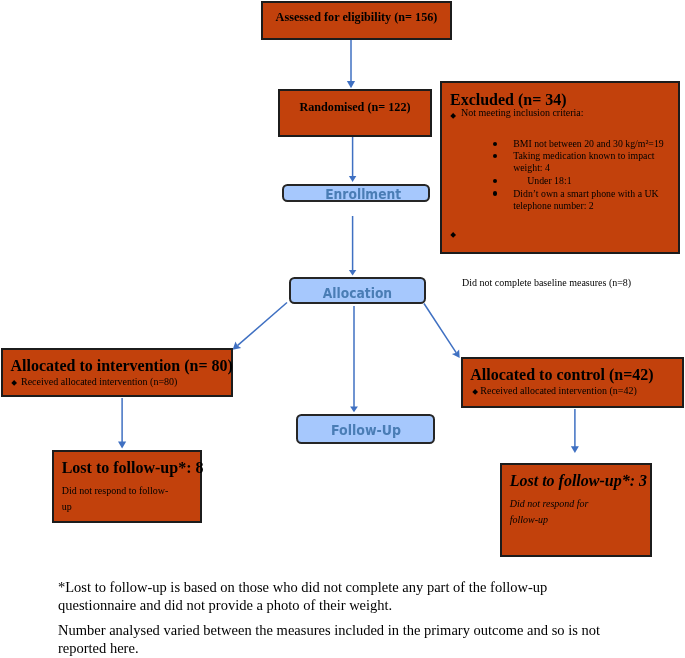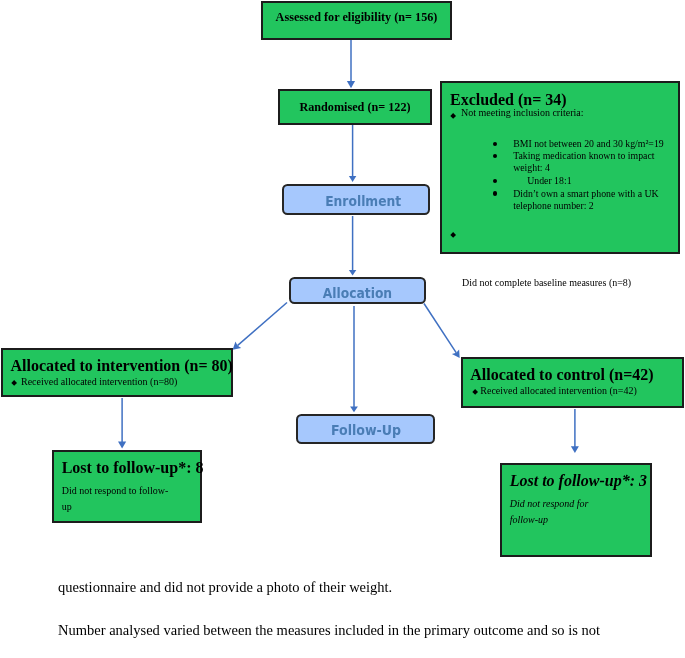--- a/index.html
+++ b/index.html
@@ -3,21 +3,21 @@
 <meta charset="utf-8">
 <title>CONSORT Flow Diagram</title>
 <style>
   html,body{margin:0;padding:0;}
   body{width:685px;height:658px;background:#ffffff;color:#000;overflow:hidden;
        font-family:"Liberation Serif",serif;
        -webkit-font-smoothing:antialiased;}
   #stage{position:relative;width:685px;height:658px;transform:translateZ(0);}
   svg.edges{position:absolute;left:0;top:0;width:685px;height:658px;}
 
-  .box{position:absolute;box-sizing:border-box;background:#22c55e;border:2px solid #1c1c1c;}
+  .box{position:absolute;box-sizing:border-box;background:#c2410c;border:2px solid #1c1c1c;}
   .stage-box{position:absolute;box-sizing:border-box;background:#a6c8fd;
              border:2.1px solid #262626;border-radius:5.5px;
              display:flex;align-items:center;justify-content:center;
              font-family:"DejaVu Sans",sans-serif;font-weight:bold;
              color:#4a7db5;}
   .stage-box > span{display:inline-block;transform-origin:center;white-space:nowrap;position:relative;}
 
   .ttl{font-weight:bold;font-size:16px;line-height:14px;white-space:nowrap;transform:translateZ(0);}
   .bdy{font-size:10px;line-height:14px;transform:translateZ(0);}
   .ctr-text{position:absolute;left:0;right:0;text-align:center;font-weight:bold;
@@ -56,21 +56,21 @@
       <polygon points="459.7,358.1 451.9,354.1 456.3,352.8 459.1,349.4"></polygon>
       <polygon points="122.1,448.6 118,441.4 126.2,441.4"></polygon>
       <polygon points="574.9,453.1 570.9,446.2 578.9,446.2"></polygon>
     </g>
   </svg>
 
   <div class="box" style="left:261px;top:1px;width:191px;height:39px;">
     <div class="ctr-text" style="top:6.6px;">Assessed for eligibility (n= 156)</div>
   </div>
 
-  <div class="box" style="left:278px;top:89px;width:154px;height:36px;">
+  <div class="box" style="left:278px;top:89px;width:154px;height:48px;">
     <div class="ctr-text" style="top:8.9px;">Randomised (n= 122)</div>
   </div>
 
   <div class="box" style="left:440px;top:81px;width:240px;height:172.5px;">
     <div class="ttl" style="position:absolute;left:8px;top:10px;">Excluded (n= 34)</div>
 
     <div class="dbul" style="left:8.8px;top:30.5px;">◆</div>
     <div class="bdy" style="position:absolute;left:19px;top:23px;white-space:nowrap;">Not meeting inclusion criteria:</div>
 
     <div class="subbul" style="left:50.65px;top:59.15px;">•</div>
@@ -84,21 +84,21 @@
     <div class="sub" style="position:absolute;left:71.2px;top:92.3px;margin-left:14px;">Under 18:1</div>
 
     <div class="subbul" style="left:50.65px;top:108.45px;">•</div>
     <div class="sub" style="position:absolute;left:71.2px;top:105px;">Didn’t own a smart phone with a UK</div>
     <div class="sub" style="position:absolute;left:71.2px;top:117.2px;">telephone number: 2</div>
 
     <div class="dbul" style="left:8.8px;top:150.1px;">◆</div>
     <div class="bdy" style="position:absolute;left:20px;top:145px;white-space:nowrap;margin-top:48px;">Did not complete baseline measures (n=8)</div>
   </div>
 
-  <div class="stage-box" style="left:282px;top:184px;width:148px;height:31px;font-size:14px;padding-left:14px;">
+  <div class="stage-box" style="left:282px;top:184px;width:148px;height:18px;font-size:14px;padding-left:14px;">
     <span style="top:1px;transform:scaleX(0.88);">Enrollment</span>
   </div>
 
   <div class="stage-box" style="left:289px;top:276.5px;width:137px;height:27.8px;font-size:14px;">
     <span style="top:2.5px;transform:scaleX(0.88);">Allocation</span>
   </div>
 
   <div class="stage-box" style="left:296px;top:413.6px;width:139px;height:30.2px;font-size:14px;">
     <span style="top:1.3px;transform:scaleX(0.9);">Follow-Up</span>
   </div>
@@ -121,19 +121,21 @@
     <div class="bdy" style="position:absolute;left:7.7px;top:47.8px;white-space:nowrap;">up</div>
   </div>
 
   <div class="box" style="left:500px;top:463px;width:152px;height:94px;font-style:italic;">
     <div class="ttl" style="position:absolute;left:7.7px;top:9.1px;">Lost to follow-up*: 3</div>
     <div class="bdy" style="position:absolute;left:7.7px;top:32px;white-space:nowrap;">Did not respond for</div>
     <div class="bdy" style="position:absolute;left:7.7px;top:47.8px;white-space:nowrap;">follow-up</div>
   </div>
 
   <div class="note" style="left:58px;top:579px;">
+    <div>*Lost to follow-up is based on those who did not complete any part of the follow-up</div>
     <div>questionnaire and did not provide a photo of their weight.</div>
   </div>
   <div class="note" style="left:58px;top:622px;">
     <div>Number analysed varied between the measures included in the primary outcome and so is not</div>
+    <div>reported here.</div>
   </div>
 
 </div>
 
 </body></html>

